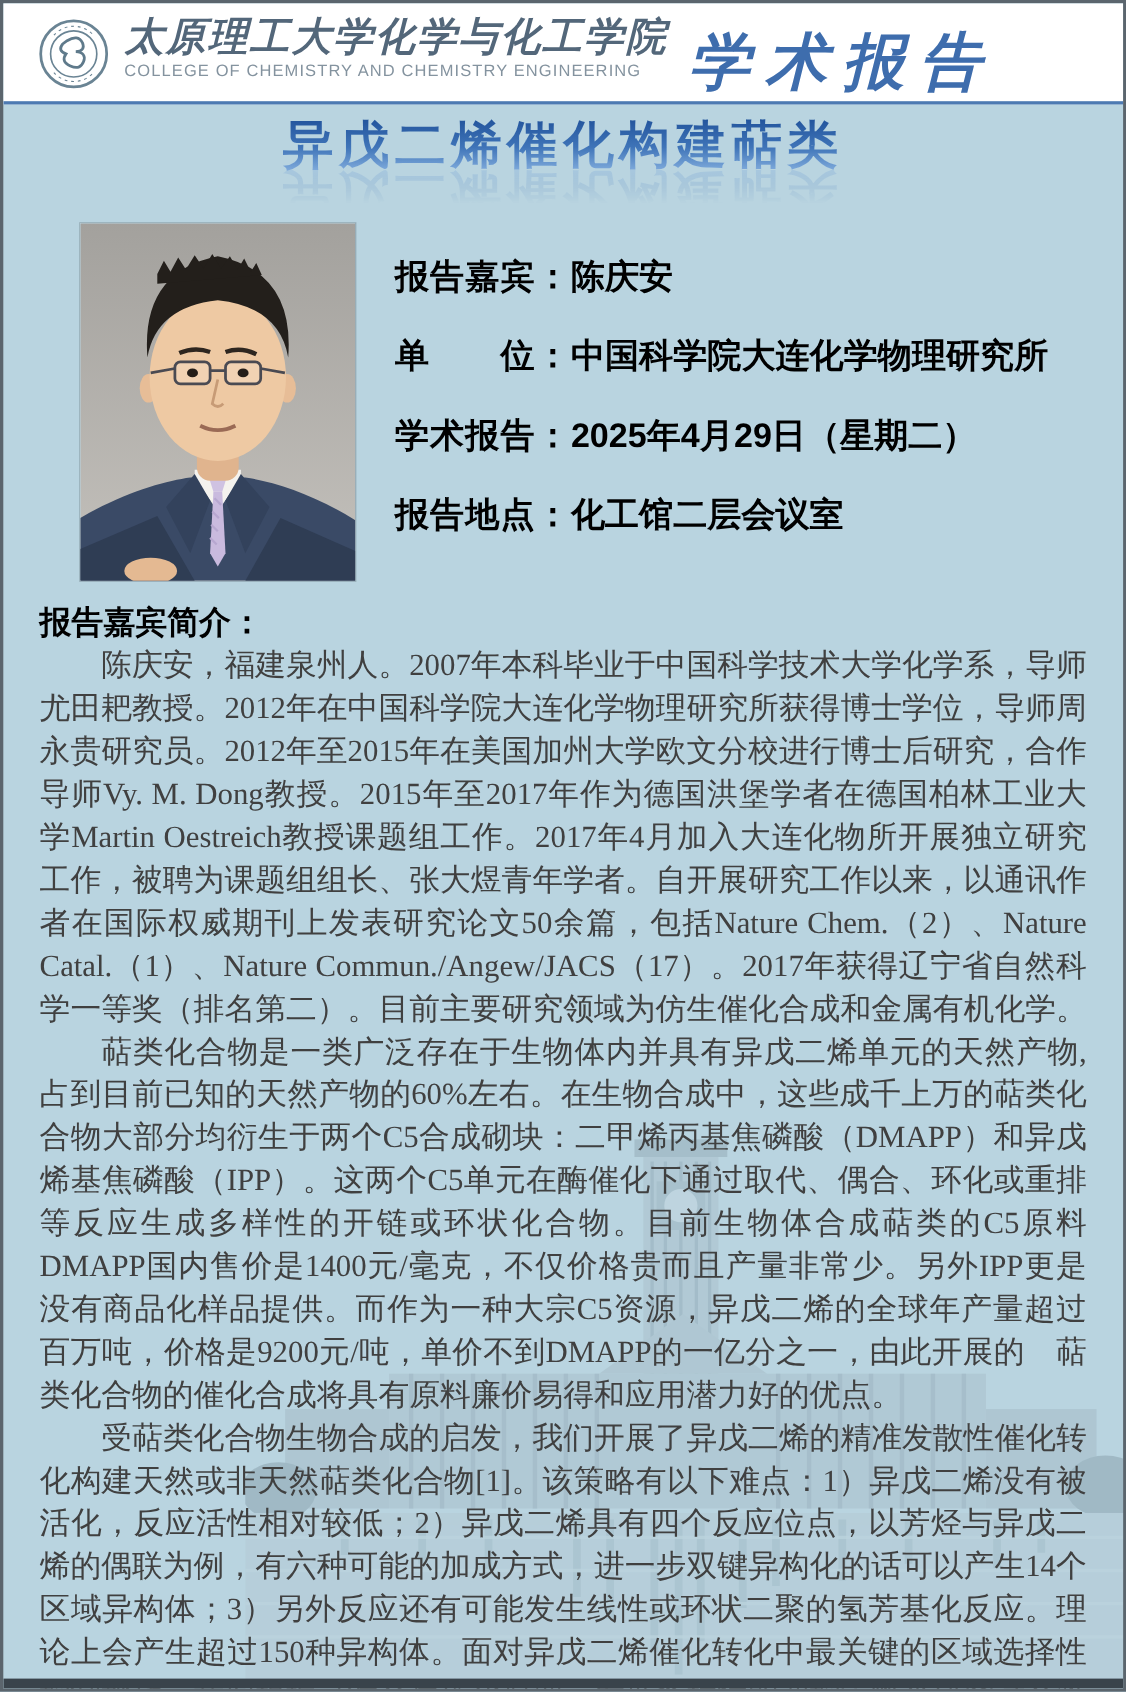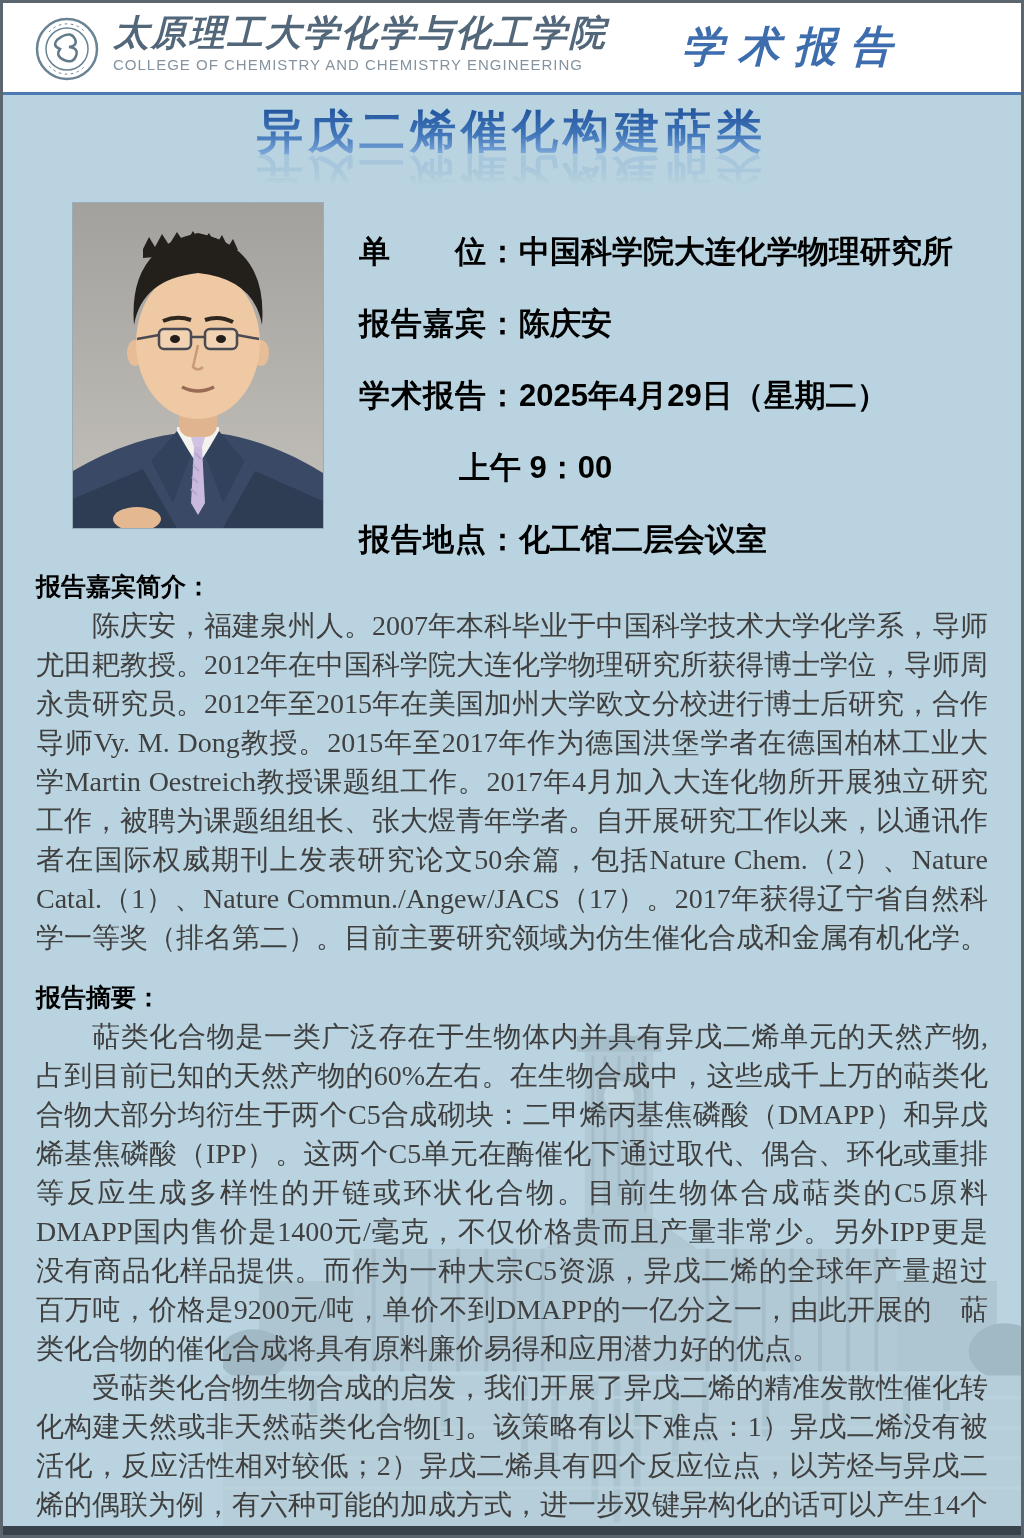--- a/index.html
+++ b/index.html
@@ -29,21 +29,21 @@
   }
   .brand-en{
     font-family:"Liberation Sans","DejaVu Sans",sans-serif;
     font-size:15px;line-height:20px;color:#84939f;letter-spacing:1px;
     font-stretch:condensed;
   }
   .banner-cn{
     position:absolute;right:115px;top:16px;
     font-family:"Liberation Serif","DejaVu Serif",serif;
     font-weight:bold;font-style:italic;
-    font-size:42px;color:#3e6dad;letter-spacing:14px;
+    font-size:56px;color:#3e6dad;letter-spacing:14px;
   }
   
   .title-wrap{position:absolute;top:100px;left:0;right:0;text-align:center;z-index:2;}
   .title-text{
     font-family:"Liberation Sans","DejaVu Sans",sans-serif;
     font-weight:bold;font-size:46px;letter-spacing:5px;
     color:#2f63a8;display:inline-block;line-height:56px;
   }
   @supports ((-webkit-background-clip:text) or (background-clip:text)){
     .title-text{
@@ -66,21 +66,21 @@
     font-family:"Liberation Sans","DejaVu Sans",sans-serif;
     font-weight:bold;font-size:31px;color:#000;
   }
   .info-row{margin-bottom:30px;white-space:nowrap;}
   .info-row.indent{padding-left:100px;}
   .info-label{letter-spacing:1px;}
   
   .content{position:absolute;top:543px;left:33px;right:33px;z-index:2;}
   .sec-heading{
     font-family:"Liberation Sans","DejaVu Sans",sans-serif;
-    font-weight:bold;font-size:25px;line-height:40px;color:#000;margin-top:20px;
+    font-weight:bold;font-size:29px;line-height:40px;color:#000;
   }
   .para{
     font-size:28px;line-height:39px;text-align:justify;
     text-indent:2em;margin:0;color:#404040;
   }
   
   .watermark{position:absolute;left:220px;top:1030px;width:804px;height:508px;z-index:1;opacity:.42;pointer-events:none;}
   
   .bottom-bar{position:absolute;left:0;right:0;bottom:0;height:9px;background:#39434b;z-index:3;}
 </style>
@@ -177,39 +177,35 @@
 
       <ellipse cx="102" cy="136" rx="5" ry="4" fill="#241d18"></ellipse>
       <ellipse cx="148" cy="136" rx="5" ry="4" fill="#241d18"></ellipse>
 
       <path d="M125,142 L120,164 Q125,169 130,164" stroke="#c79b76" stroke-width="2.5" fill="none"></path>
       <path d="M109,184 Q125,192 141,184" stroke="#9a6a55" stroke-width="3.5" fill="none"></path>
     </svg>
 
     <div class="info">
       <div class="info-row">
+        <span class="info-label">报告嘉宾：</span><span class="info-value">陈庆安</span>
+      </div>
+      <div class="info-row">
         <span class="info-label">单　　位：</span><span class="info-value">中国科学院大连化学物理研究所</span>
       </div>
       <div class="info-row">
-        <span class="info-label">报告嘉宾：</span><span class="info-value">陈庆安</span>
-      </div>
-      <div class="info-row">
         <span class="info-label">学术报告：</span><span class="info-value">2025年4月29日（星期二）</span>
-      </div>
-      <div class="info-row indent">
-        <span class="info-label"></span><span class="info-value">上午 9：00</span>
       </div>
       <div class="info-row">
         <span class="info-label">报告地点：</span><span class="info-value">化工馆二层会议室</span>
       </div>
     </div>
   </div>
 
   <div class="content">
     <div class="sec-heading">报告嘉宾简介：</div>
     <p class="para">陈庆安，福建泉州人。2007年本科毕业于中国科学技术大学化学系，导师尤田耙教授。2012年在中国科学院大连化学物理研究所获得博士学位，导师周永贵研究员。2012年至2015年在美国加州大学欧文分校进行博士后研究，合作导师Vy. M. Dong教授。2015年至2017年作为德国洪堡学者在德国柏林工业大学Martin Oestreich教授课题组工作。2017年4月加入大连化物所开展独立研究工作，被聘为课题组组长、张大煜青年学者。自开展研究工作以来，以通讯作者在国际权威期刊上发表研究论文50余篇，包括Nature Chem.（2）、Nature Catal.（1）、Nature Commun./Angew/JACS（17）。2017年获得辽宁省自然科学一等奖（排名第二）。目前主要研究领域为仿生催化合成和金属有机化学。</p>
-    <div class="sec-heading">报告摘要：</div>
     <p class="para">萜类化合物是一类广泛存在于生物体内并具有异戊二烯单元的天然产物,占到目前已知的天然产物的60%左右。在生物合成中，这些成千上万的萜类化合物大部分均衍生于两个C5合成砌块：二甲烯丙基焦磷酸（DMAPP）和异戊烯基焦磷酸（IPP）。这两个C5单元在酶催化下通过取代、偶合、环化或重排等反应生成多样性的开链或环状化合物。目前生物体合成萜类的C5原料DMAPP国内售价是1400元/毫克，不仅价格贵而且产量非常少。另外IPP更是没有商品化样品提供。而作为一种大宗C5资源，异戊二烯的全球年产量超过百万吨，价格是9200元/吨，单价不到DMAPP的一亿分之一，由此开展的　萜类化合物的催化合成将具有原料廉价易得和应用潜力好的优点。</p>
     <p class="para">受萜类化合物生物合成的启发，我们开展了异戊二烯的精准发散性催化转化构建天然或非天然萜类化合物[1]。该策略有以下难点：1）异戊二烯没有被活化，反应活性相对较低；2）异戊二烯具有四个反应位点，以芳烃与异戊二烯的偶联为例，有六种可能的加成方式，进一步双键异构化的话可以产生14个区域异构体；3）另外反应还有可能发生线性或环状二聚的氢芳基化反应。理论上会产生超过150种异构体。面对异戊二烯催化转化中最关键的区域选择性控制挑战，我们根据过渡金属催化原理，发展多样性的调控策略来研究这个难题：1）金属调控；2）配体调控；3）添加物调控。</p>
   </div>
 
   <div class="bottom-bar"></div>
 </div>
 
 </body></html>

